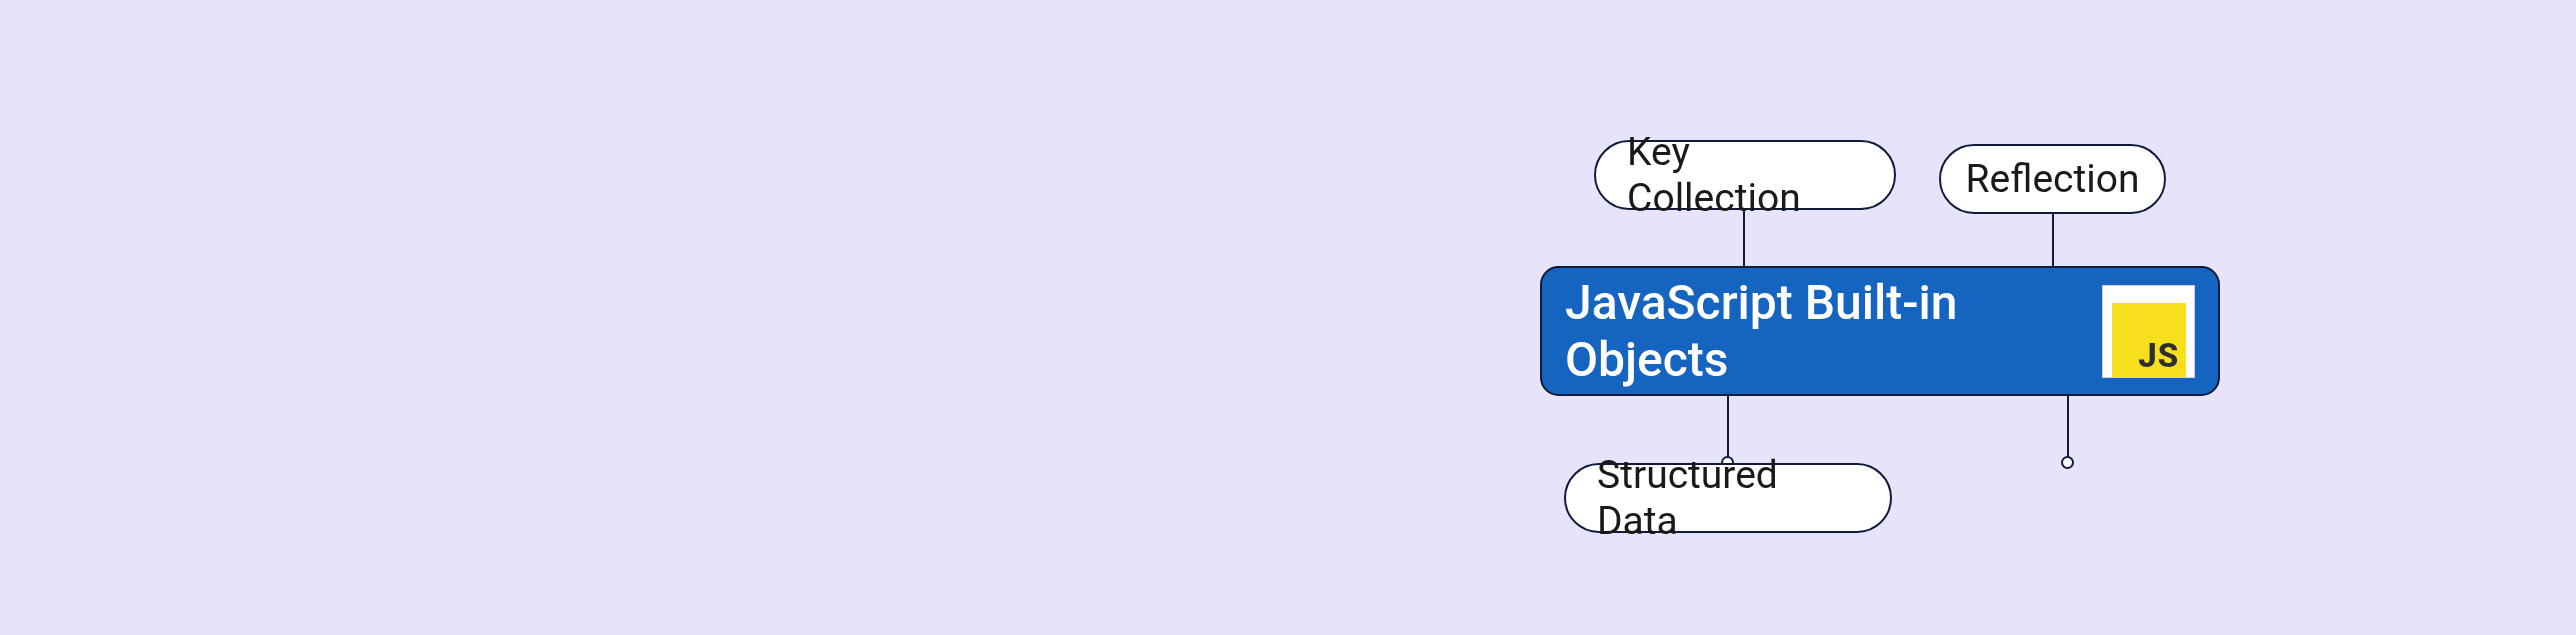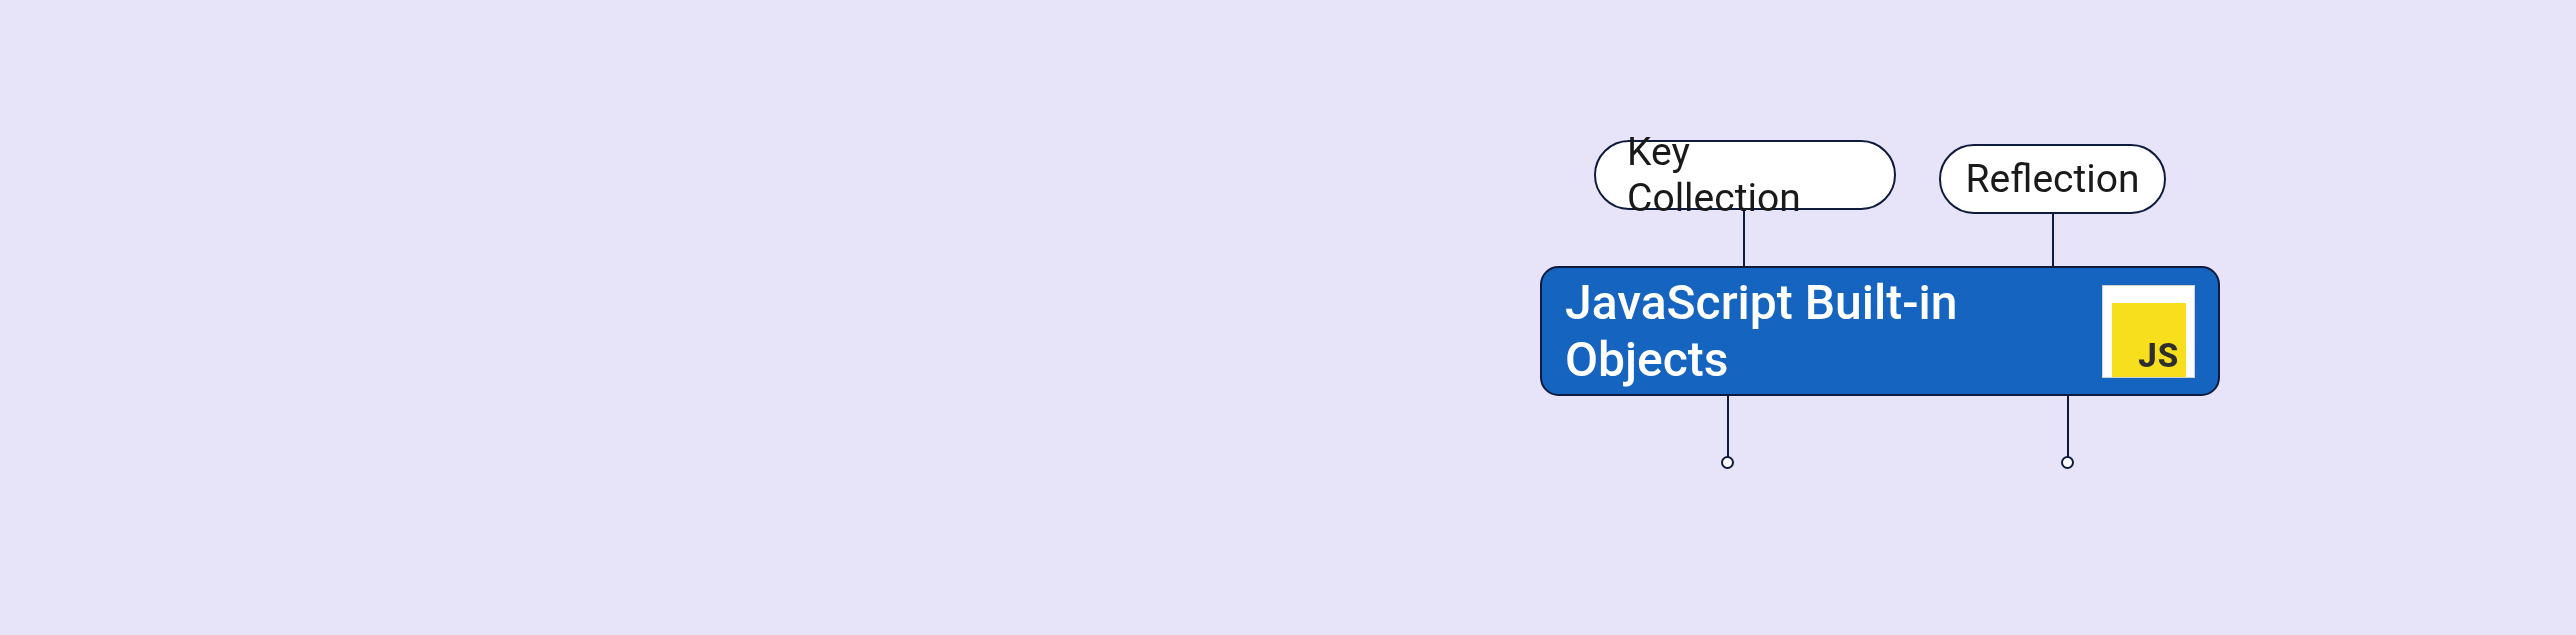--- a/index.html
+++ b/index.html
@@ -152,15 +152,18 @@
     <span>Reflection</span>
   </div>
 
   <div class="center-node">
     <div class="center-title">JavaScript Built-in Objects</div>
     <div class="js-badge">
       <div class="js-inner">JS</div>
     </div>
   </div>
 
+  <div class="pill pill-bl">
+    <span>Structured Data</span>
+  </div>
 
 </div>
 
 
 </body></html>

